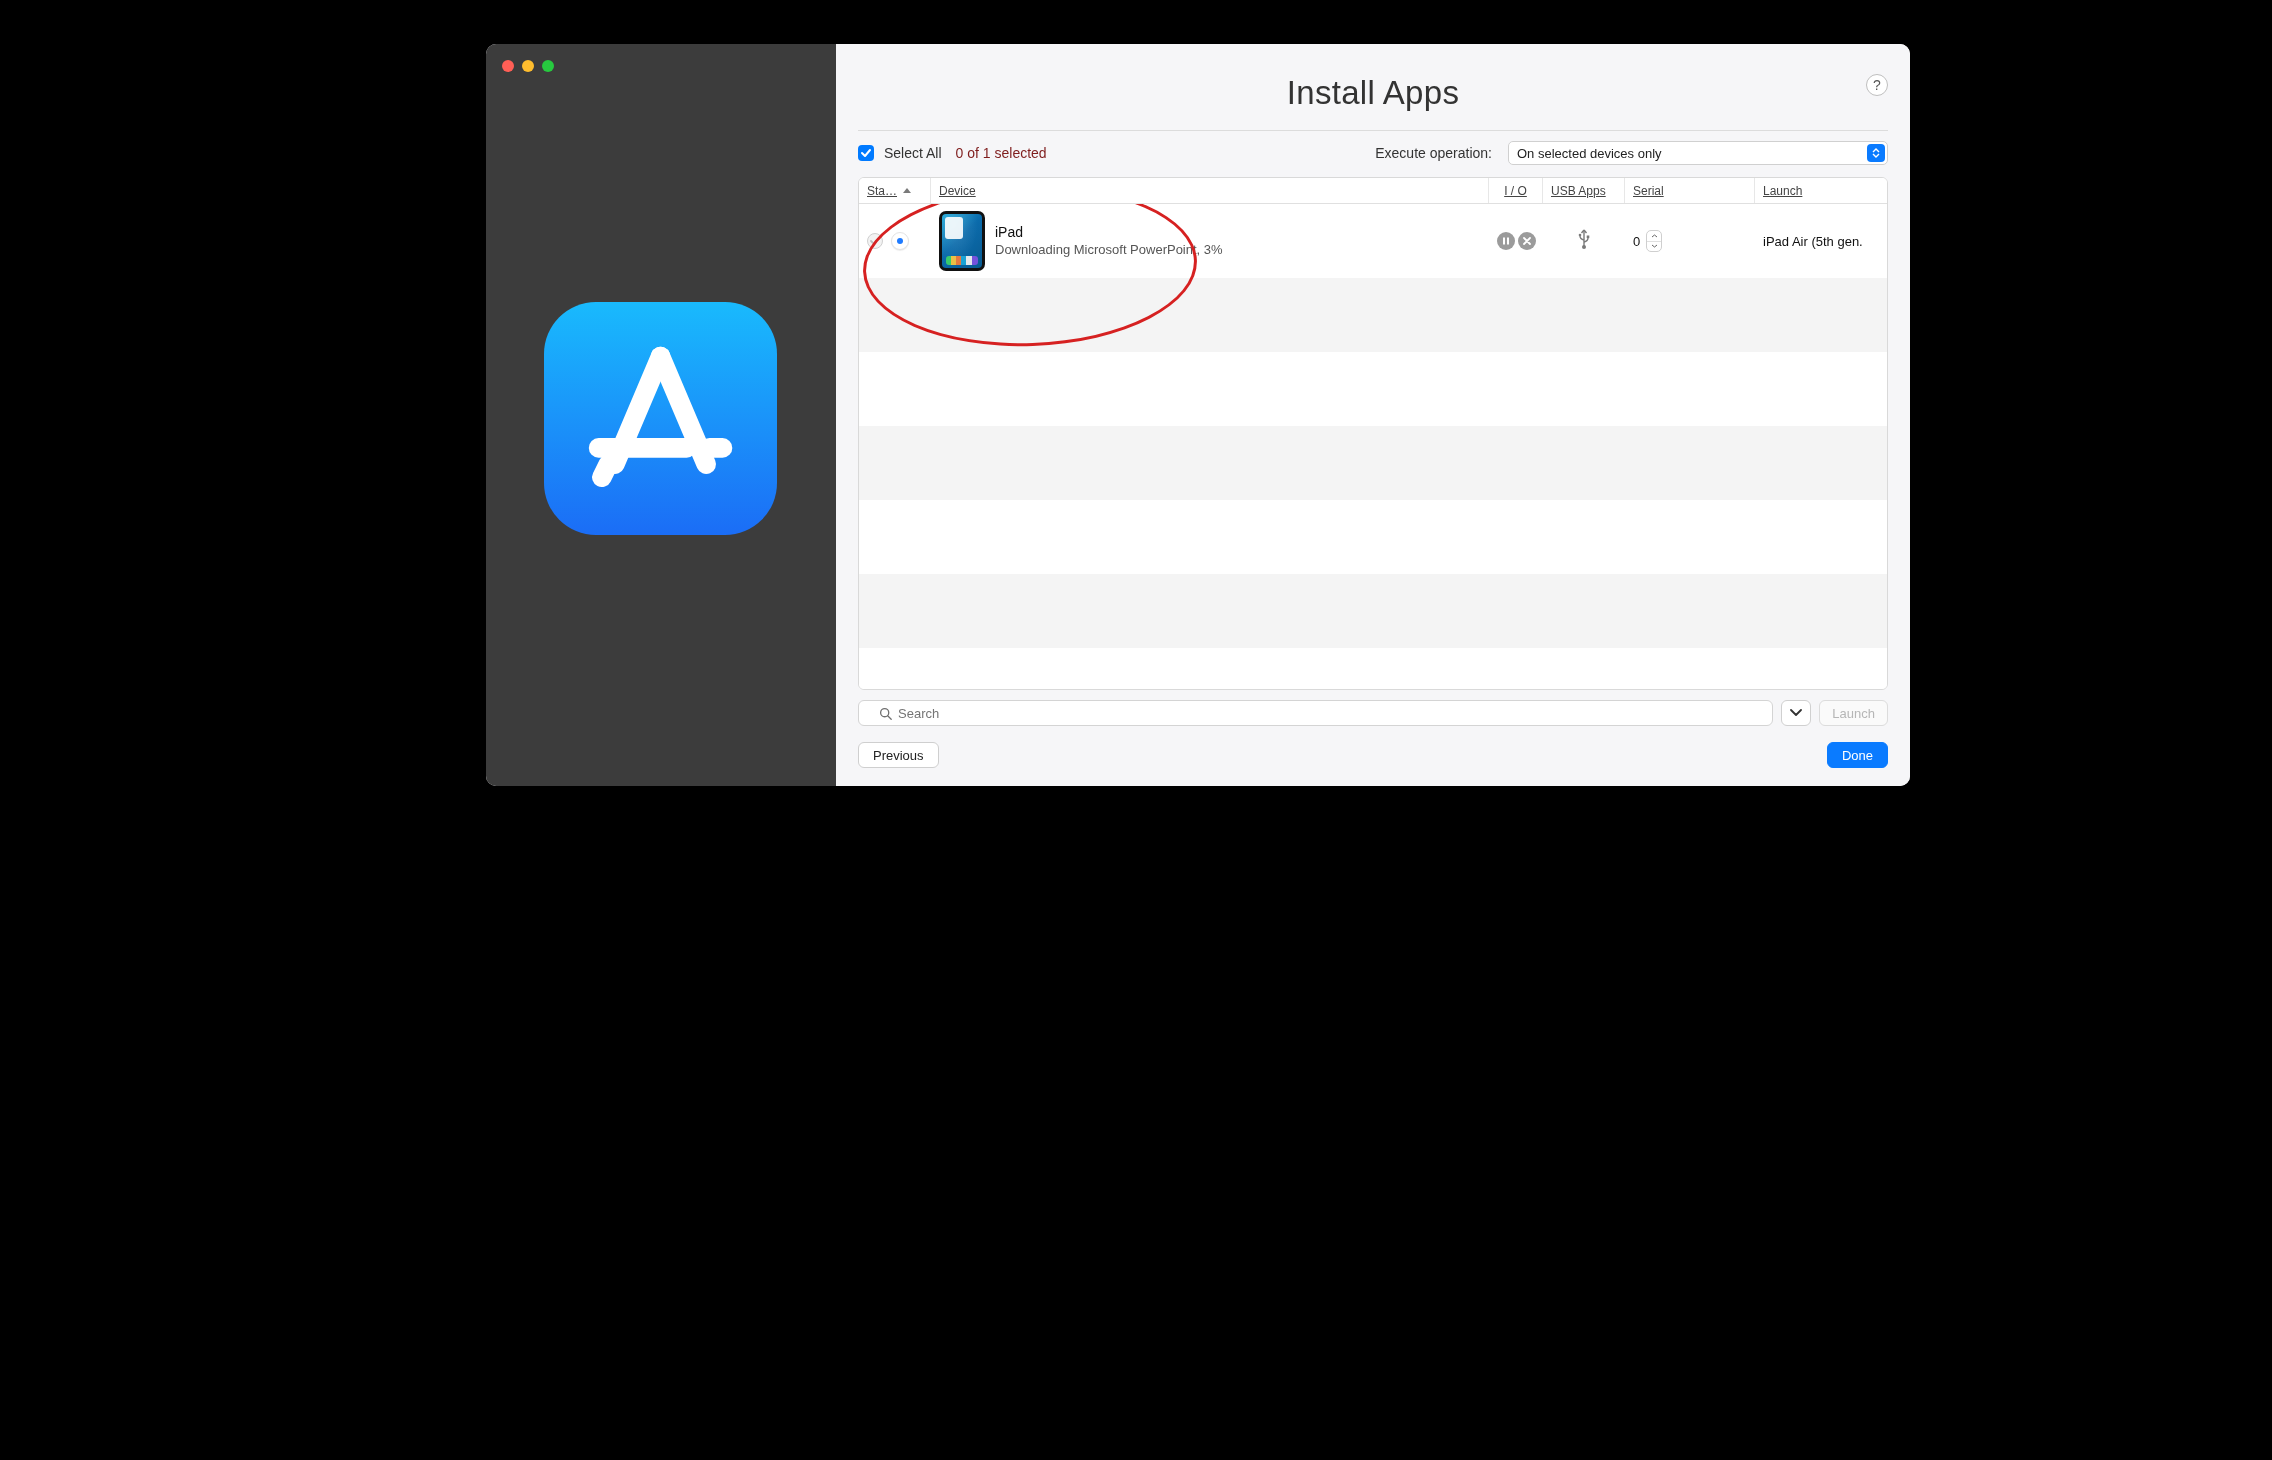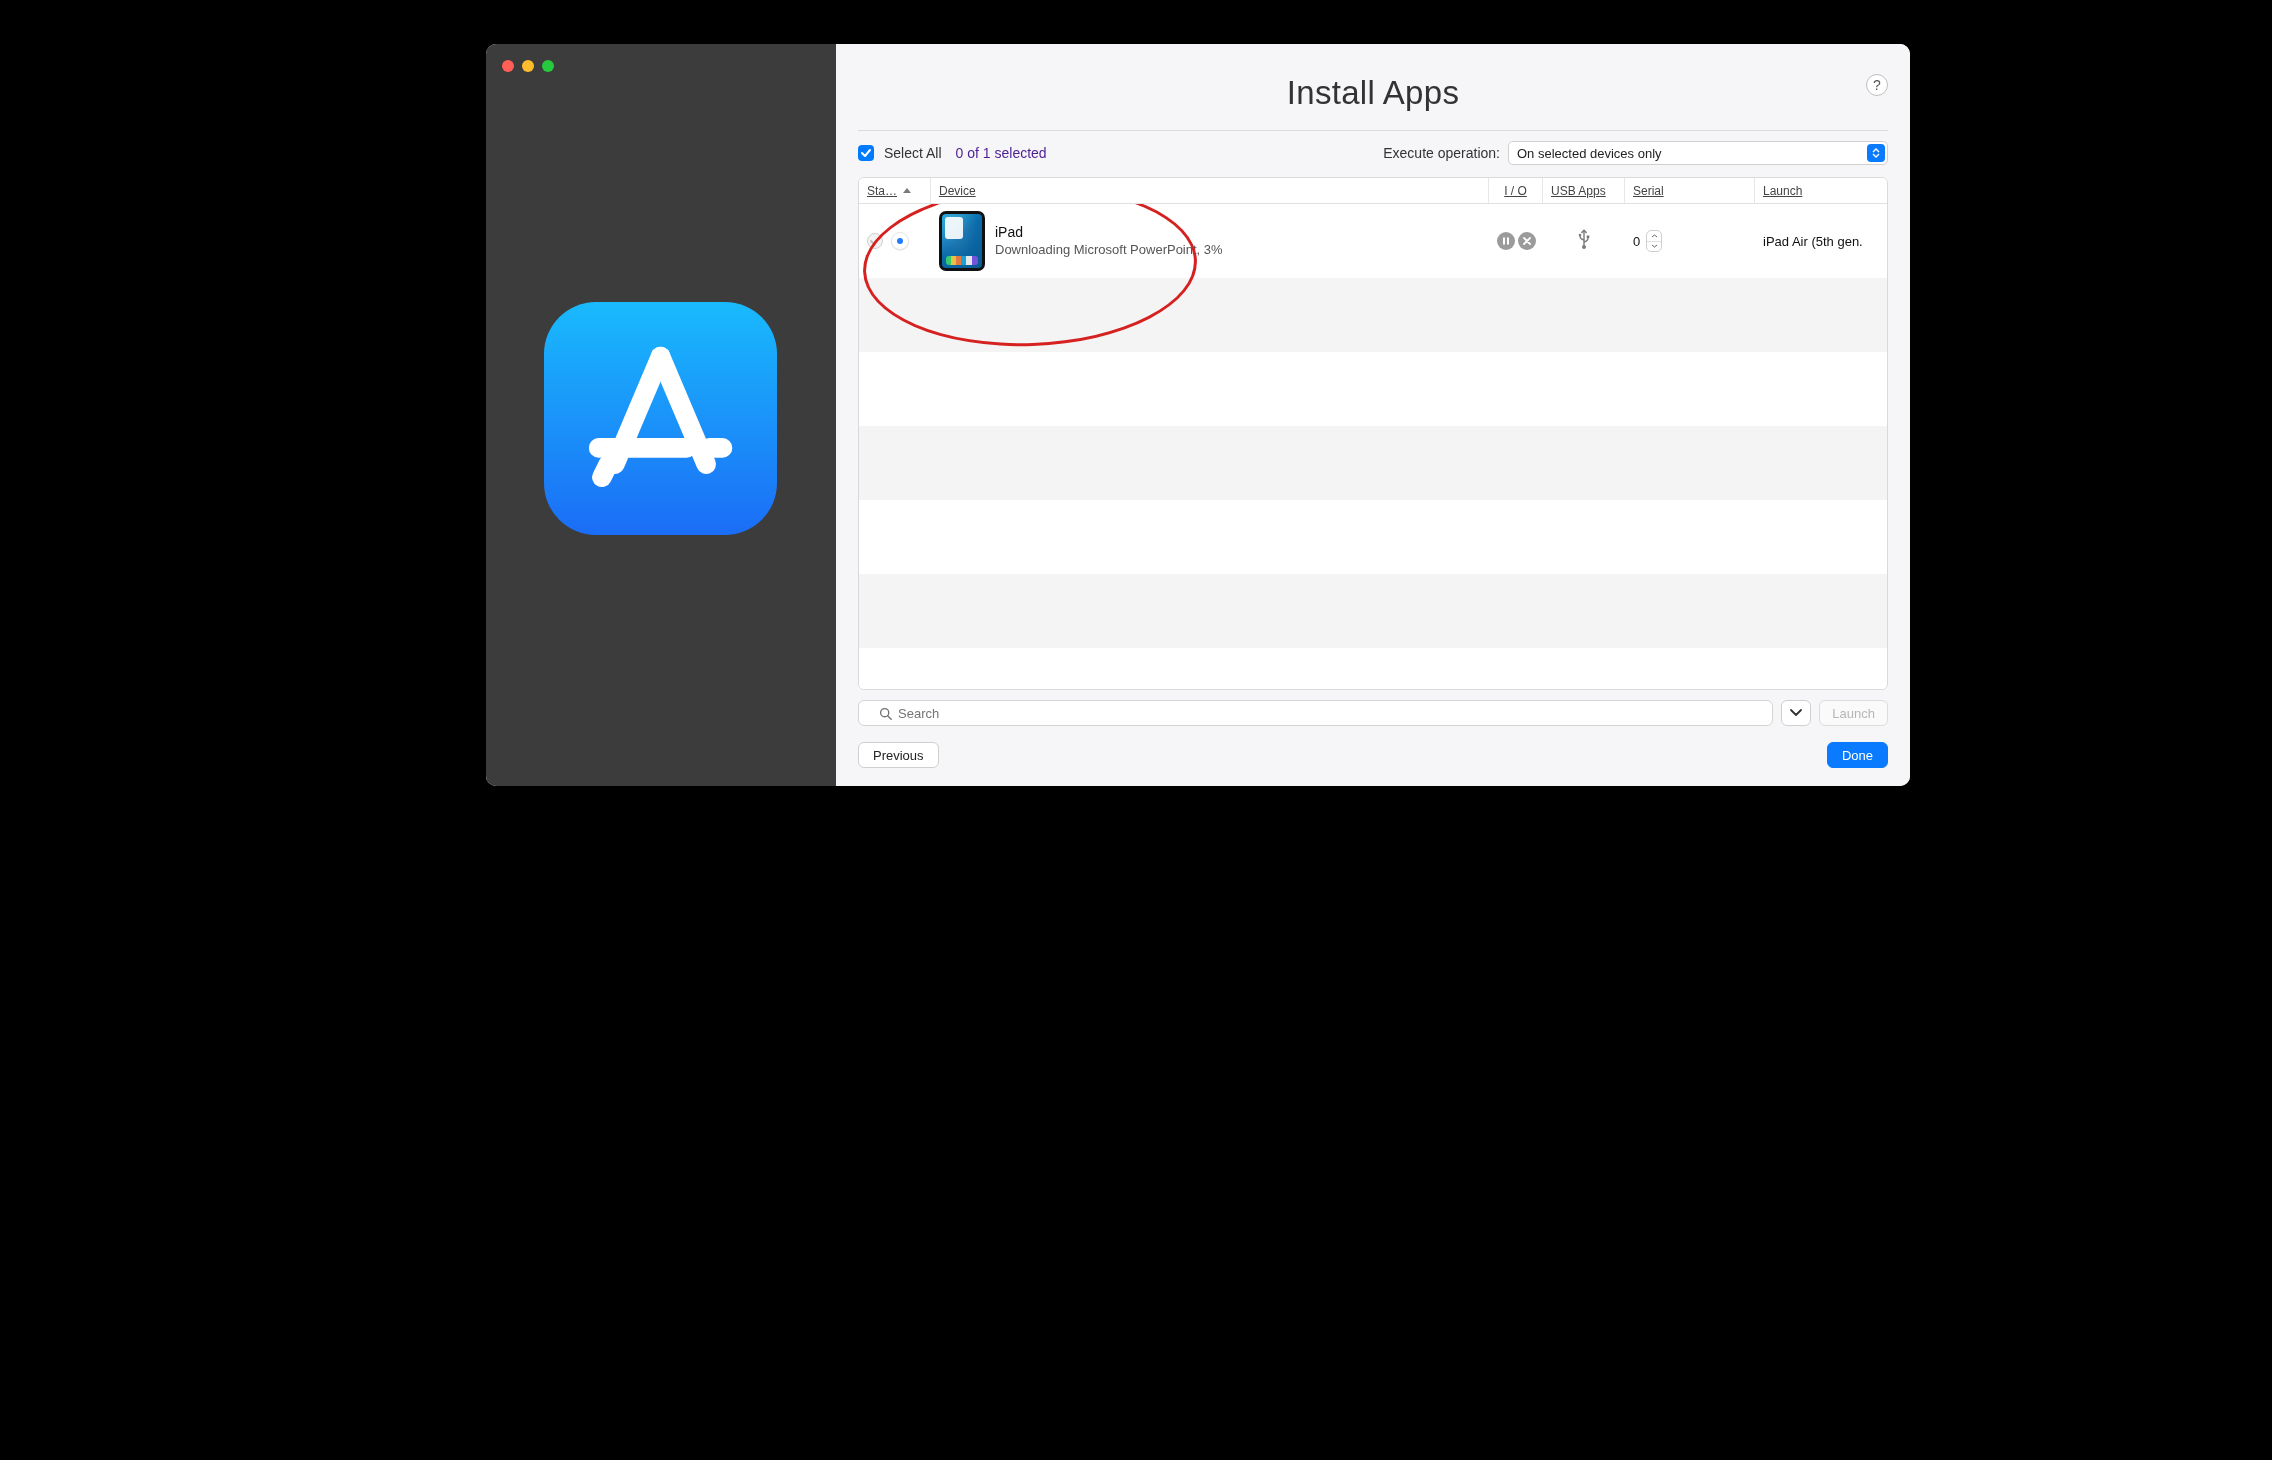--- a/index.html
+++ b/index.html
@@ -48,24 +48,24 @@
   .toolbar {
     display: flex; align-items: center; padding: 10px 22px 12px 22px; gap: 10px;
     font-size: 14px; color: #333;
   }
   .cb {
     width: 16px; height: 16px; border-radius: 4px; background: #007aff;
     display: inline-flex; align-items: center; justify-content: center;
     flex: none;
   }
   .cb svg { width: 12px; height: 12px; }
-  .toolbar .count { color: #4c1d95; margin-left: 4px; }
+  .toolbar .count { color: #7f1d1d; margin-left: 4px; }
   .toolbar .spacer { flex: 1; }
   .select-wrap {
-    display: flex; align-items: center; gap: 8px;
+    display: flex; align-items: center; gap: 16px;
   }
   .mac-select {
     display: flex; align-items: center; background: #fff; border: 1px solid #d0d0d0;
     border-radius: 5px; height: 24px; min-width: 380px; padding: 0 2px 0 8px;
     font-size: 13px; color: #222;
   }
   .mac-select .arrows {
     margin-left: auto; width: 18px; height: 18px; border-radius: 4px;
     background: #0a7bff; display: flex; flex-direction: column; align-items: center; justify-content: center;
   }

